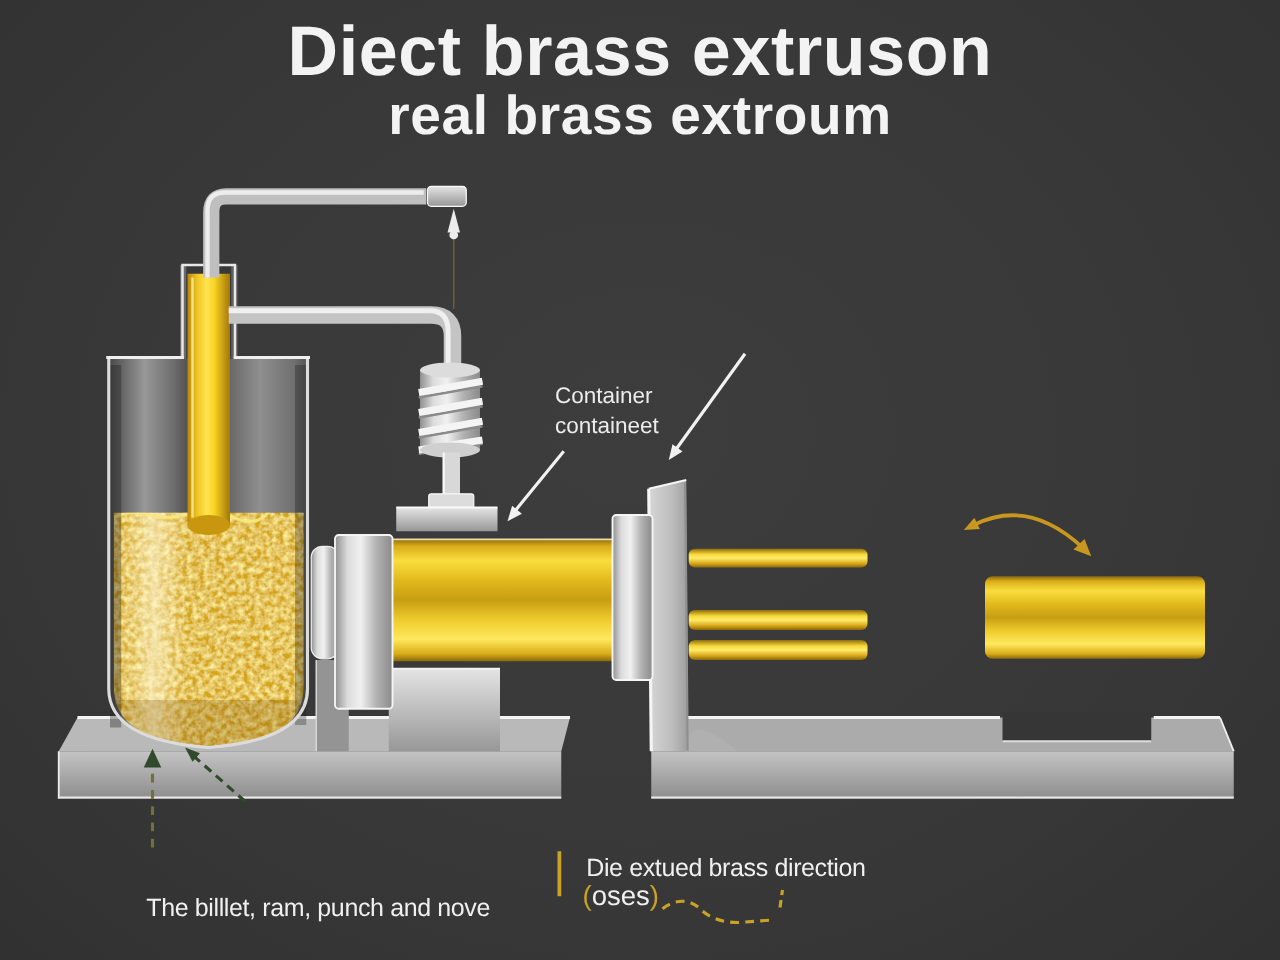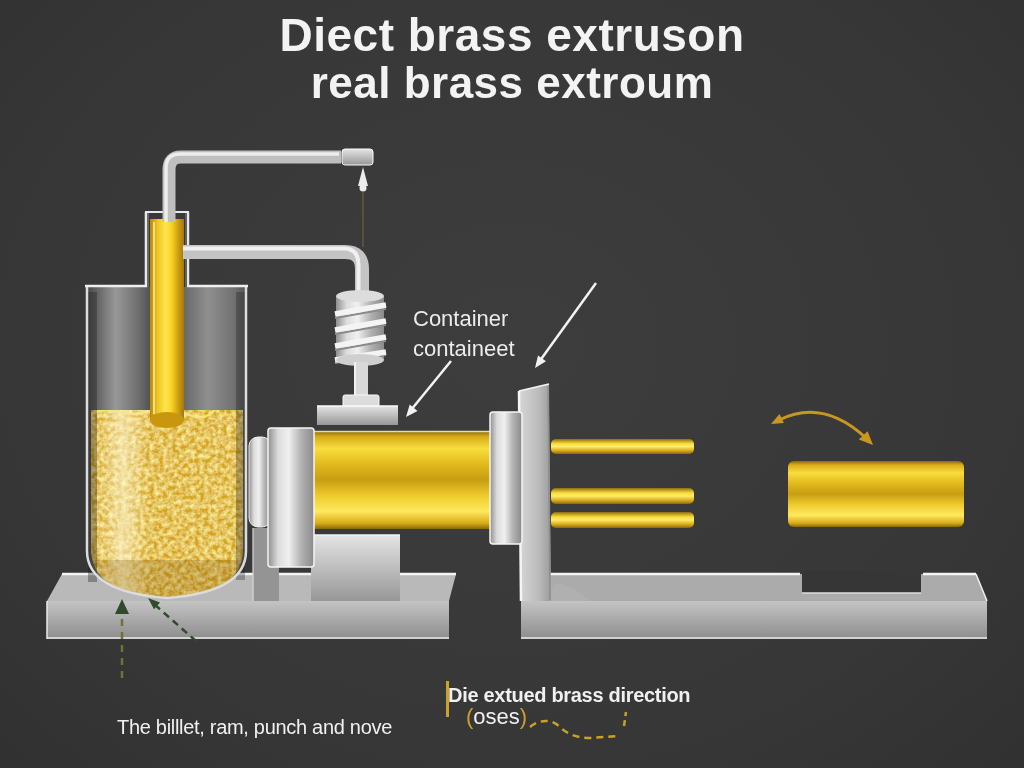--- a/index.html
+++ b/index.html
@@ -11,26 +11,26 @@
   }
   html,body{margin:0;padding:0;}
   .stage{
     position:relative;width:1024px;height:768px;overflow:hidden;
     background:radial-gradient(ellipse at 50% 45%, #3d3d3d 0%, #383838 60%, #313131 100%);
     font-family:"Liberation Sans", sans-serif;
   }
   .art{position:absolute;left:0;top:0;}
   .txt{position:absolute;color:var(--text);}
   .title-wrap{left:0;right:0;top:12px;text-align:center;line-height:1.04;}
-  .title-line1{font-size:46px;font-weight:700;letter-spacing:.5px;}
+  .title-line1{font-size:56px;font-weight:700;letter-spacing:.5px;}
   .title-line2{font-size:44px;font-weight:700;letter-spacing:.5px;}
-  .container-label{left:413px;top:304px;font-size:22px;line-height:1.35;color:#ececec;}
+  .container-label{left:444px;top:304px;font-size:18px;line-height:1.35;color:#ececec;}
   .caption{font-size:20px;letter-spacing:-.3px;color:#f0f0f0;}
   .caption-left{left:117px;top:716px;}
-  .caption-right{left:448px;top:684px;font-weight:bold;}
+  .caption-right{left:469px;top:684px;}
   .caption-sub{left:466px;top:704px;font-size:22px;letter-spacing:0;}
   .caption-sub .paren{color:var(--accent-yellow);}
   .divider{position:absolute;left:446px;top:681px;width:3px;height:36px;background:var(--accent-yellow);}
 </style>
 </head>
 <body>
 
 <div class="stage">
 
 <svg class="art" width="1024" height="768" viewBox="0 0 1024 768">

